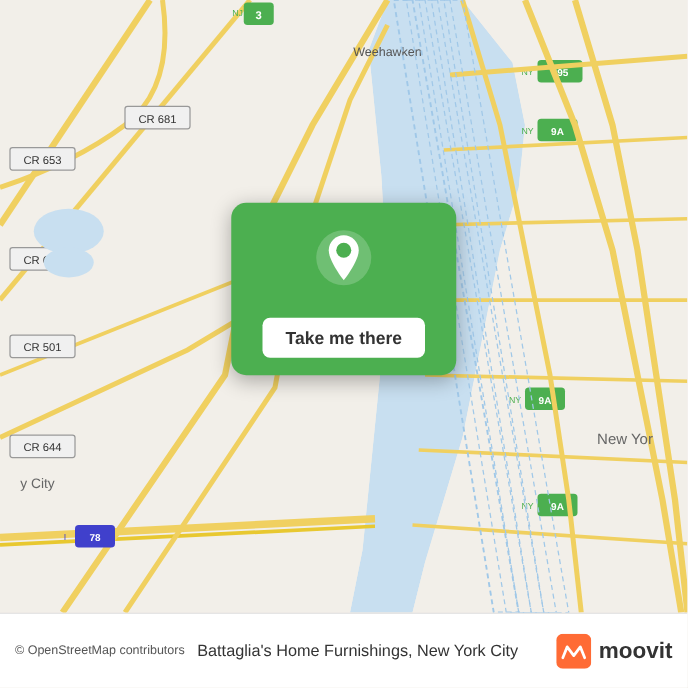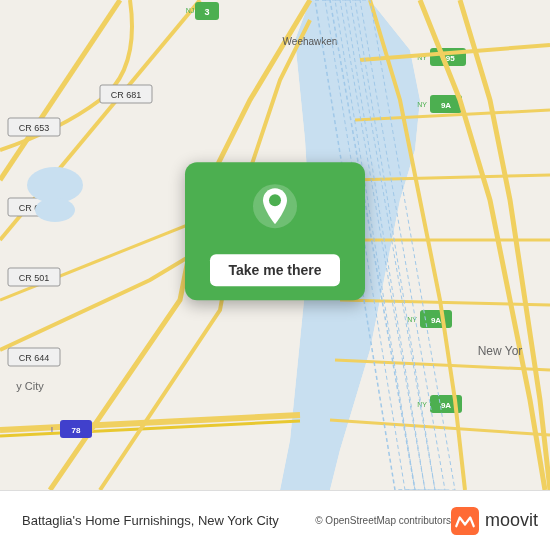--- a/index.html
+++ b/index.html
@@ -83,21 +83,21 @@
       font-weight: 500;
       flex: 1;
       padding-left: 10px;
     }
 
     #moovit-logo {
       display: flex;
       align-items: center;
       gap: 6px;
       font-size: 18px;
-      font-weight: normal;
+      font-weight: bold;
       color: #333;
     }
 
     #moovit-icon {
       width: 28px;
       height: 28px;
     }
   </style>
 </head>
 <body>
@@ -199,22 +199,22 @@
     <svg id="pin-icon" viewBox="0 0 48 48" xmlns="http://www.w3.org/2000/svg">
       <circle cx="24" cy="24" r="22" fill="white" opacity="0.2"></circle>
       <path d="M24 6C17.4 6 12 11.4 12 18C12 27 24 42 24 42C24 42 36 27 36 18C36 11.4 30.6 6 24 6Z" fill="white"></path>
       <circle cx="24" cy="18" r="6" fill="#4caf50"></circle>
     </svg>
     <button id="take-me-there-btn">Take me there</button>
   </div>
 </div>
 
 <div id="bottom-bar">
+  <span id="attribution">© OpenStreetMap contributors</span>
   <span id="location-info">Battaglia's Home Furnishings, New York City</span>
-  <span id="attribution">© OpenStreetMap contributors</span>
   <div id="moovit-logo">
 
     <svg id="moovit-icon" viewBox="0 0 32 32" xmlns="http://www.w3.org/2000/svg">
       <rect width="32" height="32" rx="6" fill="#ff6b35"></rect>
       <path d="M6 22 L10 12 L16 20 L22 12 L26 22" stroke="white" stroke-width="2.5" fill="none" stroke-linejoin="round" stroke-linecap="round"></path>
     </svg>
     <span>moovit</span>
   </div>
 </div>
 

